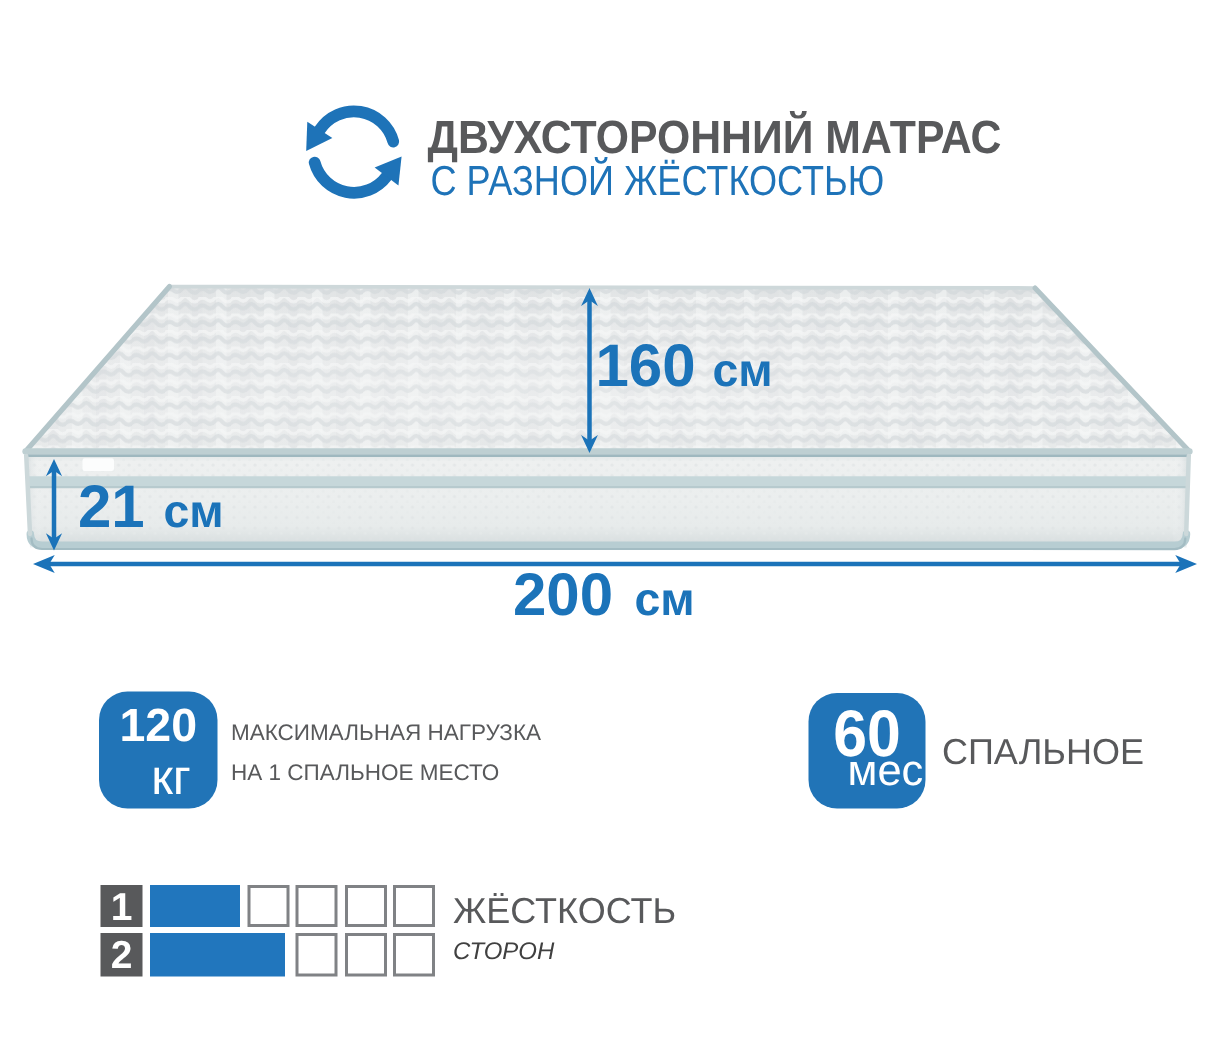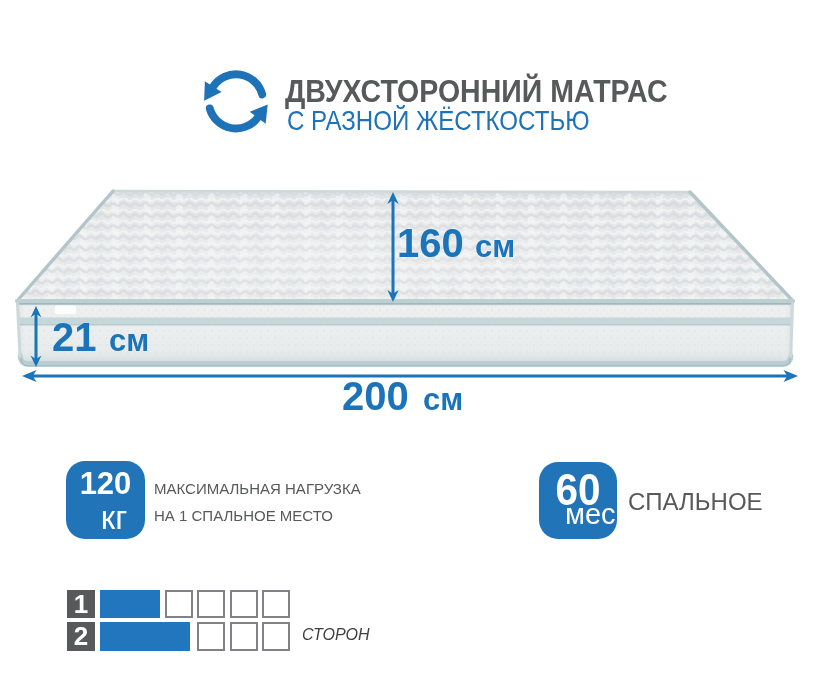--- a/index.html
+++ b/index.html
@@ -169,16 +169,17 @@
   <div class="abs" style="left:67px;top:621.5px;width:28px;height:29px;background:#58595b;color:#fff;font-size:26px;font-weight:bold;text-align:center;line-height:29px;">2</div>
 
   <div class="abs" style="left:99.5px;top:621.5px;width:90.5px;height:29px;background:#2176bd;"></div>
 
   <div class="abs" style="left:197px;top:621.5px;width:28px;height:29px;background:#fff;border:2px solid #808285;box-sizing:border-box;"></div>
 
   <div class="abs" style="left:229.5px;top:621.5px;width:28px;height:29px;background:#fff;border:2px solid #808285;box-sizing:border-box;"></div>
 
   <div class="abs" style="left:262px;top:621.5px;width:28px;height:29px;background:#fff;border:2px solid #808285;box-sizing:border-box;"></div>
 
+  <div class="abs" style="left:302px;top:594px;font-size:24px;color:#58595b;white-space:nowrap;">ЖЁСТКОСТЬ</div>
 
   <div class="abs" style="left:302px;top:626px;font-size:16px;color:#404040;white-space:nowrap;font-style:italic;">СТОРОН</div>
 
 </div>
 
 </body></html>

